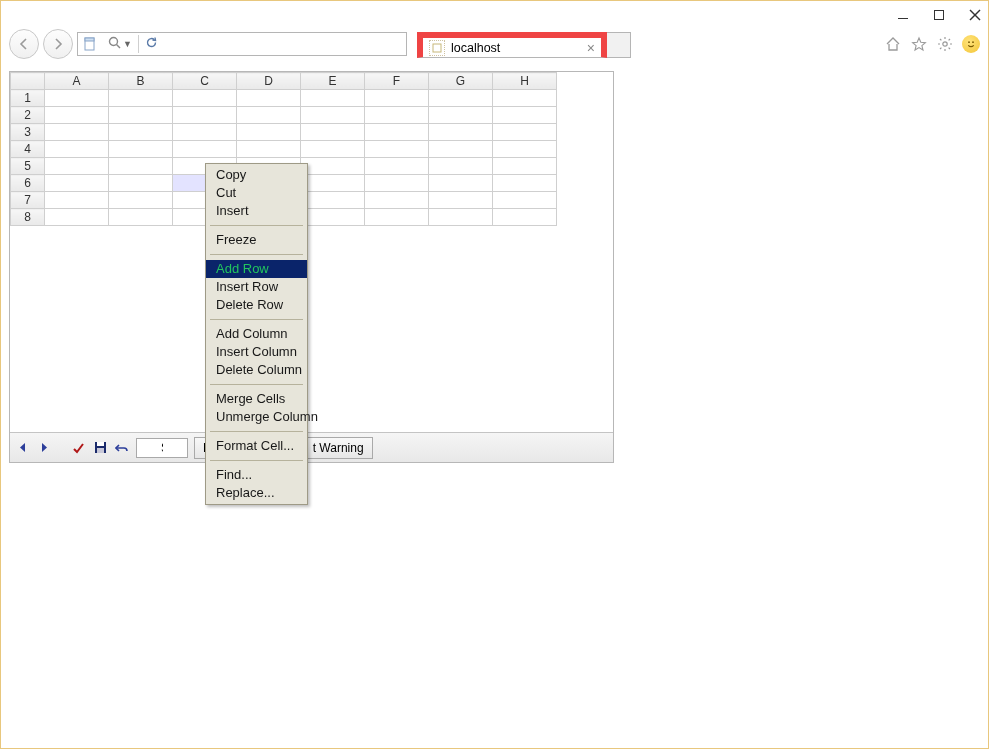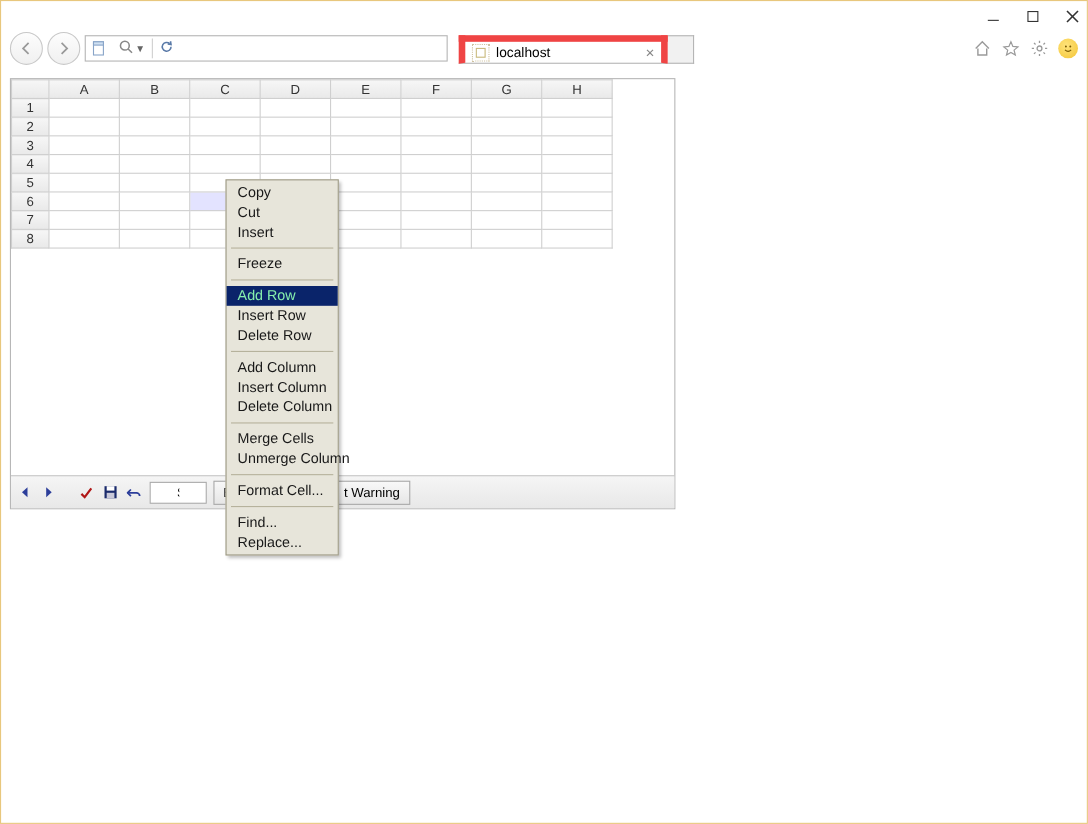--- a/index.html
+++ b/index.html
@@ -177,21 +177,21 @@
     font-size: 13px;
     padding: 2px 0;
     z-index: 50;
   }
   .ctxmenu .item {
     padding: 1px 10px;
     line-height: 16px;
     white-space:nowrap;
     color:#181818;
   }
-  .ctxmenu .item.hover { background:#0a246a; color:#86efac; }
+  .ctxmenu .item.hover { background:#0a246a; color:#22c55e; }
   .ctxmenu .sep {
     height:1px;
     background:#b6b29c;
     margin: 5px 4px;
   }
 
 </style>
 </head>
 <body>
 

